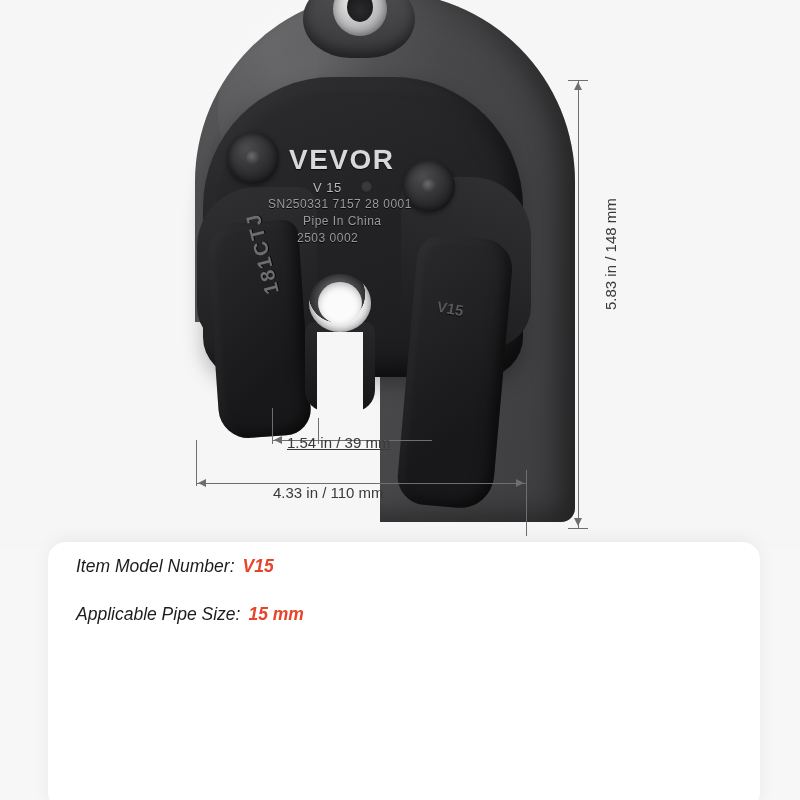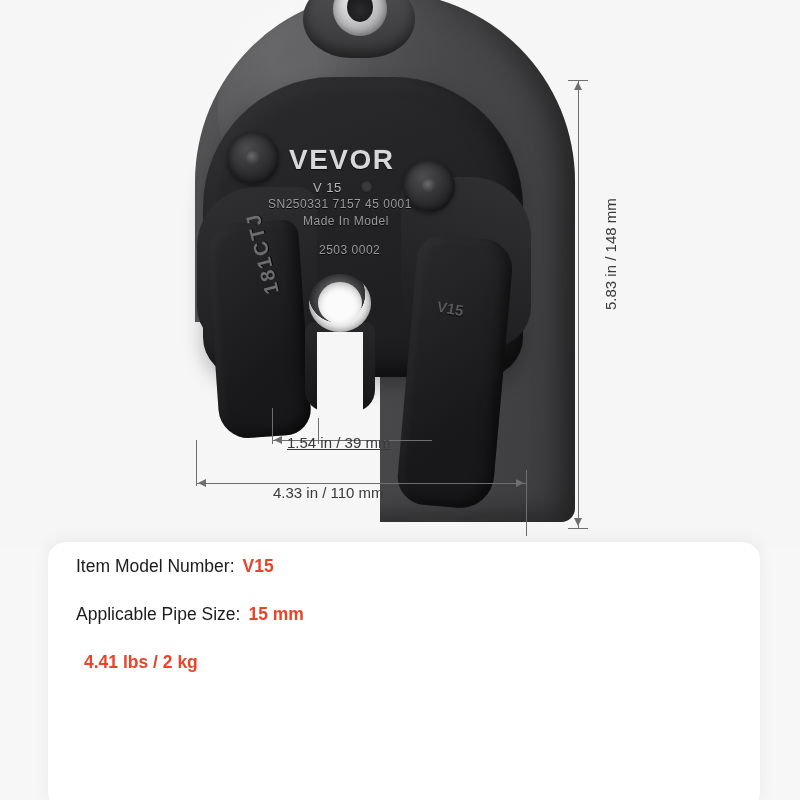--- a/index.html
+++ b/index.html
@@ -253,21 +253,21 @@
     position: absolute;
     color: #9a9a9c;
     text-shadow: 0 1px 0 rgba(0,0,0,0.8);
     font-size: 12px;
     letter-spacing: 0.5px;
     white-space: nowrap;
   }
   .eng-v15 { left: 128px; top: 188px; font-size: 13px; color: #b9b9bb; }
   .eng-sn  { left: 83px;  top: 205px; }
   .eng-made{ left: 118px; top: 222px; }
-  .eng-date{ left: 134px; top: 239px; margin-top: 12px; }
+  .eng-date{ left: 112px; top: 239px; }
   .ce-mark {
     position: absolute;
     left: 175px;
     top: 188px;
     width: 13px;
     height: 13px;
     border-radius: 50%;
     background: #3a3a3c;
     box-shadow: inset 0 0 3px #000;
   }
@@ -331,20 +331,21 @@
     box-shadow: 0 -2px 18px rgba(0,0,0,0.06);
     padding: 0;
   }
   .spec-row {
     position: relative;
     display: flex;
     align-items: flex-end;
     padding: 0 0 0 28px;
     height: 48px;
     line-height: 48px;
+    font-style: italic;
   }
   .spec-label {
     font-size: 17.5px;
     color: #1c1c1e;
   }
   .spec-value {
     font-size: 17.5px;
     font-weight: bold;
     color: #e8442a;
     margin-left: 8px;
@@ -373,22 +374,22 @@
       <div class="leg-gap"></div>
 
       <div class="center-hole"></div>
 
       <div class="bolt bolt-left"></div>
       <div class="bolt bolt-right"></div>
 
       <div class="brand">VEVOR</div>
       <div class="engrave eng-v15">V 15</div>
       <div class="ce-mark"></div>
-      <div class="engrave eng-sn">SN250331 7157 45 0001</div>
-      <div class="engrave eng-made">Made In Model</div>
+      <div class="engrave eng-sn">SN250331 7157 28 0001</div>
+      <div class="engrave eng-made">Pipe In China</div>
       <div class="engrave eng-date">2503 0002</div>
       <div class="side-mark">181CTJ</div>
       <div class="leg-mark">V15</div>
     </div>
 
     <div class="dim-line dim-v" style="left:578px; top:80px; height:448px;"></div>
     <div class="tick dim-h" style="left:568px; top:80px; width:20px; height:1px;"></div>
     <div class="tick dim-h" style="left:568px; top:528px; width:20px; height:1px;"></div>
     <div class="arrow" style="left:574px; top:82px; border-left:4px solid transparent; border-right:4px solid transparent; border-bottom:8px solid #6e6e70;"></div>
     <div class="arrow" style="left:574px; top:518px; border-left:4px solid transparent; border-right:4px solid transparent; border-top:8px solid #6e6e70;"></div>
@@ -411,17 +412,16 @@
   <div id="spec-card">
     <div class="spec-row">
       <span class="spec-label">Item Model Number:</span>
       <span class="spec-value">V15</span>
     </div>
     <div class="spec-row">
       <span class="spec-label">Applicable Pipe Size:</span>
       <span class="spec-value">15 mm</span>
     </div>
     <div class="spec-row">
-      <span class="spec-value">4.41 lbs / 2 kg</span>
     </div>
   </div>
 
 </div>
 
 </body></html>

